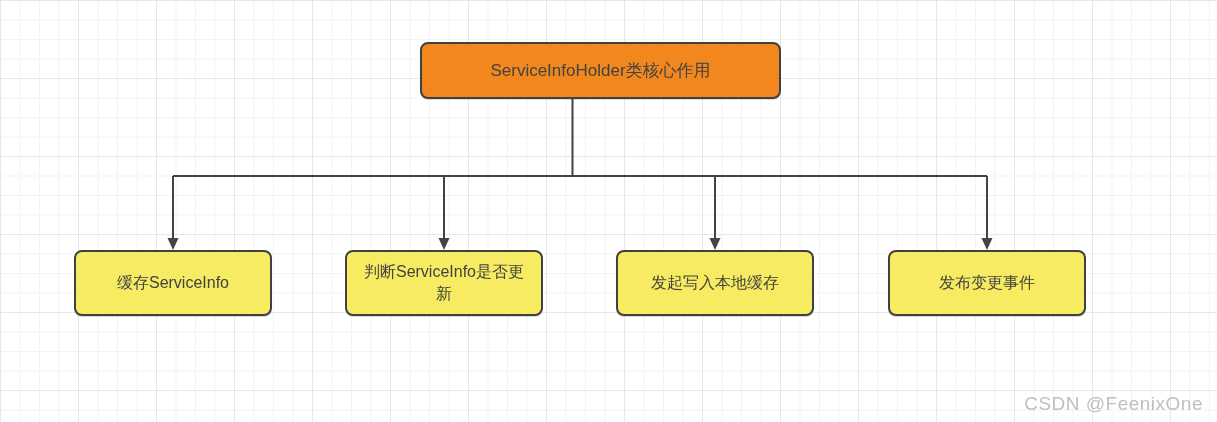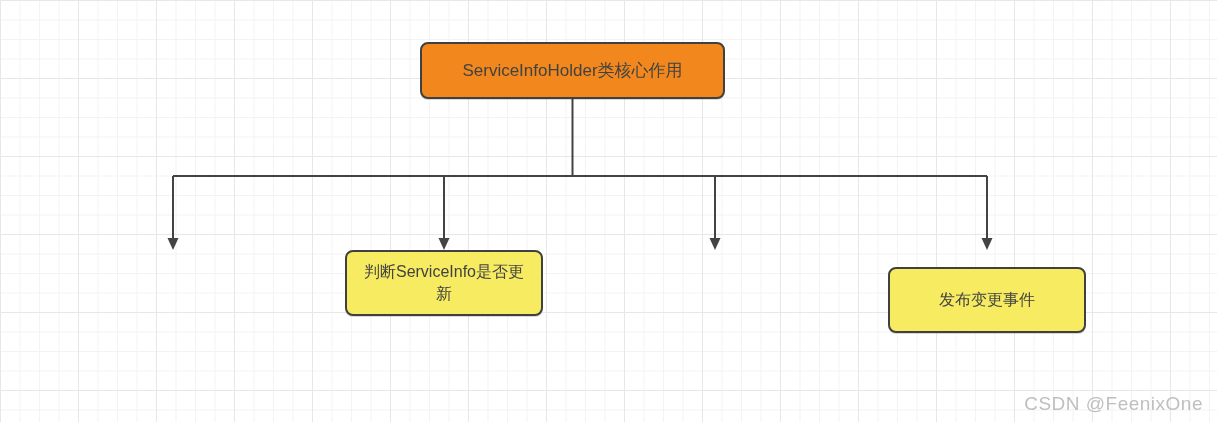--- a/index.html
+++ b/index.html
@@ -30,35 +30,35 @@
     box-sizing:border-box;
     border:2.5px solid var(--border);
     border-radius:8px;
     display:flex;align-items:center;justify-content:center;
     text-align:center;
     color:var(--text);
     padding:4px 10px;
     box-shadow:0 1px 0 rgba(0,0,0,0.15);
   }
   .node-root{
-    left:420px;top:42px;width:305px;height:57px;
+    left:420px;top:42px;width:361px;height:57px;
     background:var(--root-fill);
     font-size:17px;
     justify-content:center;
   }
   .node-child{
     top:250px;width:198px;height:66px;
     background:var(--child-fill);
     font-size:16px;
     line-height:1.35;
   }
   #child-0{left:74px;}
   #child-1{left:345px;align-items:center;}
   #child-2{left:616px;}
-  #child-3{left:888px;margin-top:17px;}
+  #child-3{left:888px;}
   svg.connectors{
     position:absolute;left:0;top:0;width:1217px;height:422px;
     pointer-events:none;
   }
   svg.connectors path{stroke:var(--connector);stroke-width:2;fill:none;}
   svg.connectors polygon{fill:var(--connector);}
   .watermark{
     position:absolute;right:14px;bottom:7px;
     font-size:19px;color:var(--watermark);
     letter-spacing:0.5px;
@@ -83,25 +83,31 @@
     <polygon points="167.5,238 178.5,238 173,250"></polygon>
     <polygon points="438.5,238 449.5,238 444,250"></polygon>
     <polygon points="709.5,238 720.5,238 715,250"></polygon>
     <polygon points="981.5,238 992.5,238 987,250"></polygon>
   </svg>
 
   <div class="node node-root">
     <span>ServiceInfoHolder类核心作用</span>
   </div>
 
+  <div class="node node-child" id="child-0">
+    <span>缓存ServiceInfo</span>
+  </div>
 
   <div class="node node-child" id="child-1">
     <span>判断ServiceInfo是否更新</span>
   </div>
 
+  <div class="node node-child" id="child-2">
+    <span>发起写入本地缓存</span>
+  </div>
 
   <div class="node node-child" id="child-3">
     <span>发布变更事件</span>
   </div>
 
   <div class="watermark">CSDN @FeenixOne</div>
 
 </div>
 
 </body></html>

